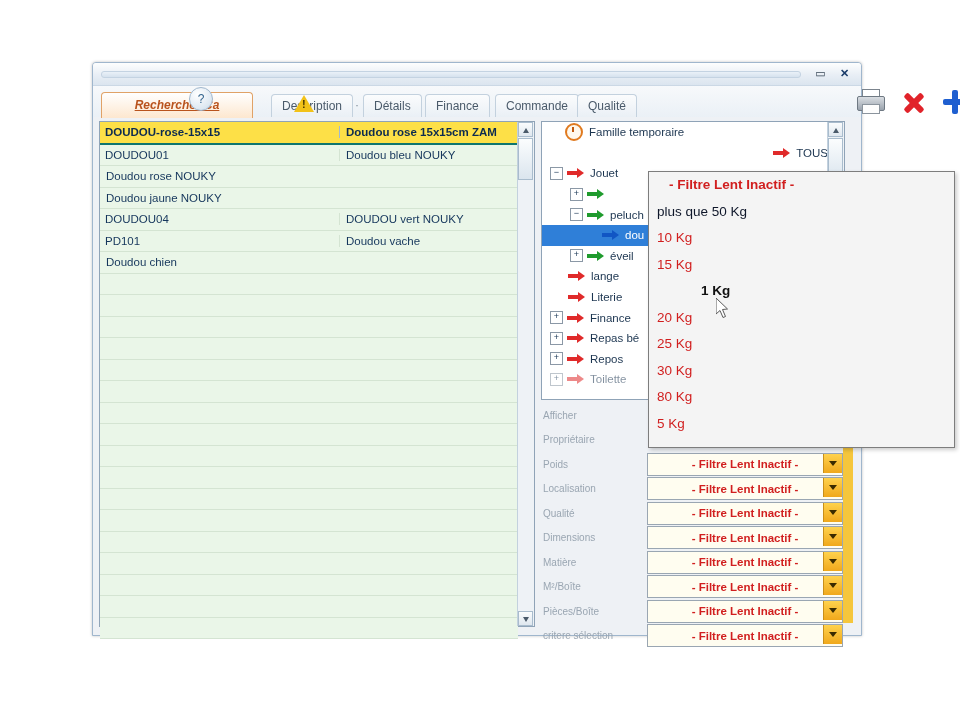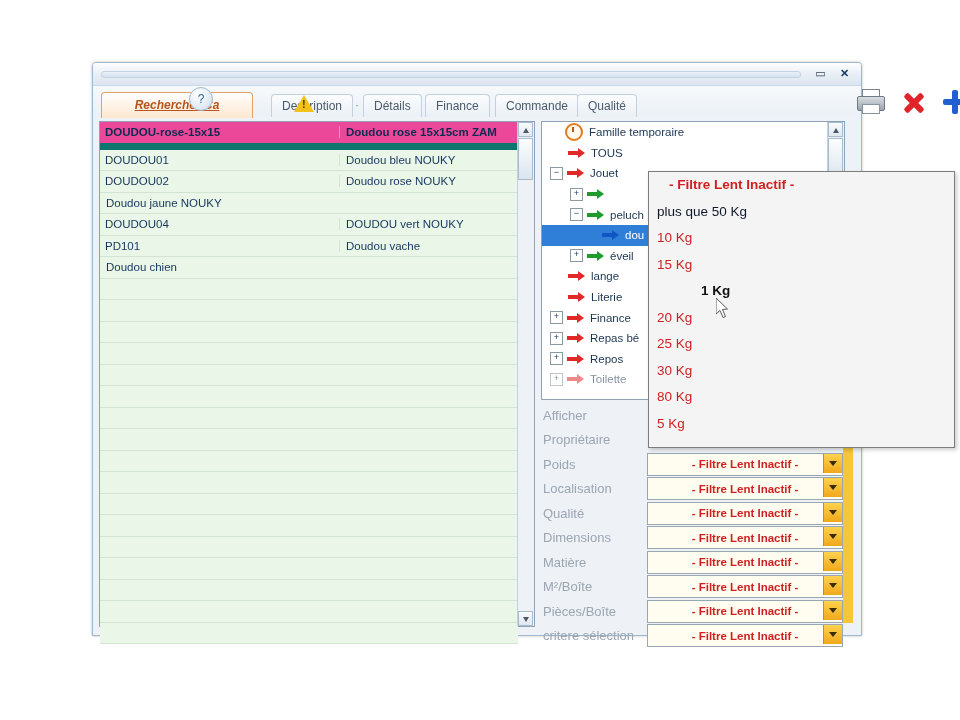--- a/index.html
+++ b/index.html
@@ -200,24 +200,24 @@
   .grid-inner { position: absolute; left: 0; top: 0; right: 16px; bottom: 0; }
   .grow {
     display: flex;
     height: 20.5px;
     font-size: 11.5px;
     color: #15365c;
     border-bottom: 1px solid #d4e4d2;
     align-items: center;
   }
   .grow.sel {
-    background: #ec4899;
+    background: #fde047;
     font-weight: bold;
     color: #0c2b50;
-    border-bottom: 7px solid #0f766e;
+    border-bottom: 2px solid #0f766e;
   }
   .grow.empty { background: #eaf6e8; }
   .gc1 {
     width: 234px;
     padding-left: 5px;
     border-right: 1px solid #d4e4d2;
     overflow: hidden; white-space: nowrap;
   }
   .gc2 {
     flex: 1;
@@ -332,21 +332,21 @@
     top: 286px;
     width: 302px;
   }
   .frow {
     display: flex;
     align-items: center;
     height: 24.5px;
   }
   .flabel {
     width: 104px;
-    font-size: 13px;
+    font-size: 10px;
     color: #9aa6b2;
     padding-left: 2px;
   }
   .fcombo {
     position: relative;
     flex: 1;
     height: 21px;
     background: #fffdf0;
     border: 1px solid #9aa6b2;
     display: flex;
@@ -493,21 +493,20 @@
 
           <div class="grow sel">
             <div class="gc1">DOUDOU-rose-15x15</div>
             <div class="gc2">Doudou rose 15x15cm ZAM</div>
           </div>
           <div class="grow">
             <div class="gc1">DOUDOU01</div>
             <div class="gc2">Doudou bleu NOUKY</div>
           </div>
           <div class="grow">
-            <div class="gc1">DOUDOU02</div>
             <div class="gc2">Doudou rose NOUKY</div>
           </div>
           <div class="grow">
             <div class="gc2">Doudou jaune NOUKY</div>
           </div>
           <div class="grow">
             <div class="gc1">DOUDOU04</div>
             <div class="gc2">DOUDOU vert NOUKY</div>
           </div>
           <div class="grow">
@@ -603,21 +602,21 @@
 
       <div class="tree">
         <div class="tree-inner">
 
           <div class="tnode" style="padding-left:8px;">
             <span class="t-exp none"></span>
             <span class="clock"></span>
             <span>Famille temporaire</span>
           </div>
 
-          <div class="tnode" style="padding-left:26px;">
+          <div class="tnode" style="padding-left:26px;justify-content:flex-end;">
             <span class="arrow red">
                 <span class="shaft"></span>
                 <span class="head"></span>
               </span>
             <span>TOUS</span>
           </div>
 
           <div class="tnode" style="padding-left:8px;">
             <span class="t-exp">−</span>
             <span class="arrow red">

